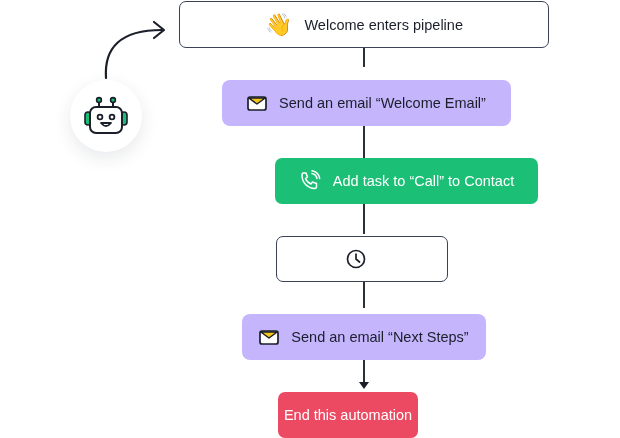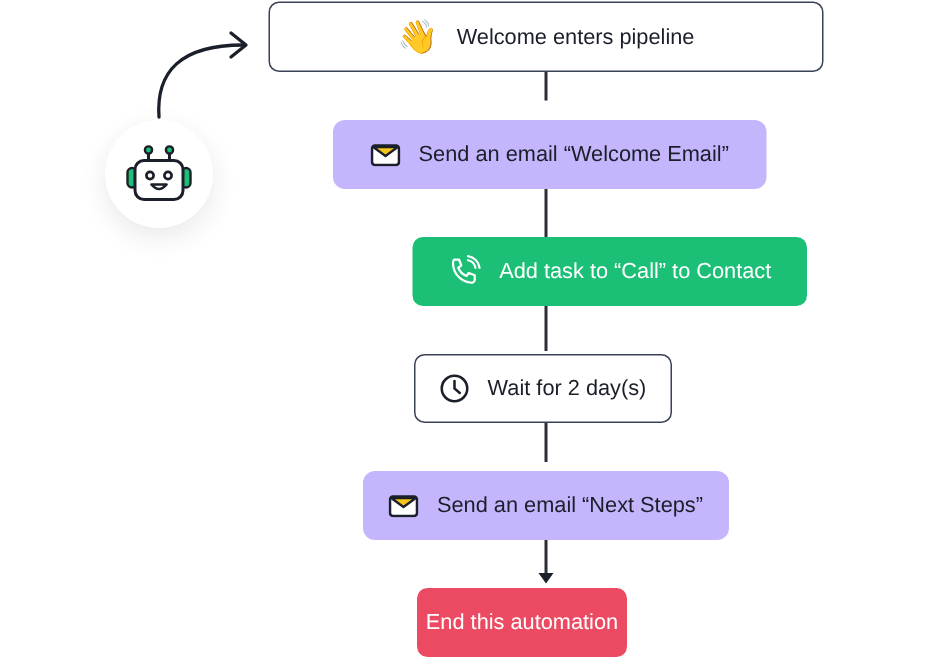--- a/index.html
+++ b/index.html
@@ -73,21 +73,20 @@
   <span>Add task to “Call” to Contact</span>
 </div>
 
 <div class="node outlined" style="left:276px;top:236px;width:172px;height:46px;">
   <span class="ico">
     <svg width="20" height="20" viewBox="0 0 20 20">
         <circle cx="10" cy="10" r="8.5" fill="none" stroke="#1b1f2a" stroke-width="1.7"></circle>
         <path d="M10 5 L10 10 L13.5 13" fill="none" stroke="#1b1f2a" stroke-width="1.7" stroke-linecap="round"></path>
       </svg>
   </span>
-  <span>Wait for 2 day(s)</span>
 </div>
 
 <div class="node soft" style="left:242px;top:314px;width:244px;height:46px;text-align:center;">
   <span class="ico">
     <svg width="20" height="15" viewBox="0 0 20 15">
         <rect x="1" y="1" width="18" height="13" rx="2" fill="#fff" stroke="#1b1f2a" stroke-width="1.7"></rect>
         <path d="M1.8 2 L10 8 L18.2 2 Z" fill="#f5c518" stroke="#1b1f2a" stroke-width="1.5" stroke-linejoin="round"></path>
       </svg>
   </span>
   <span>Send an email “Next Steps”</span>

